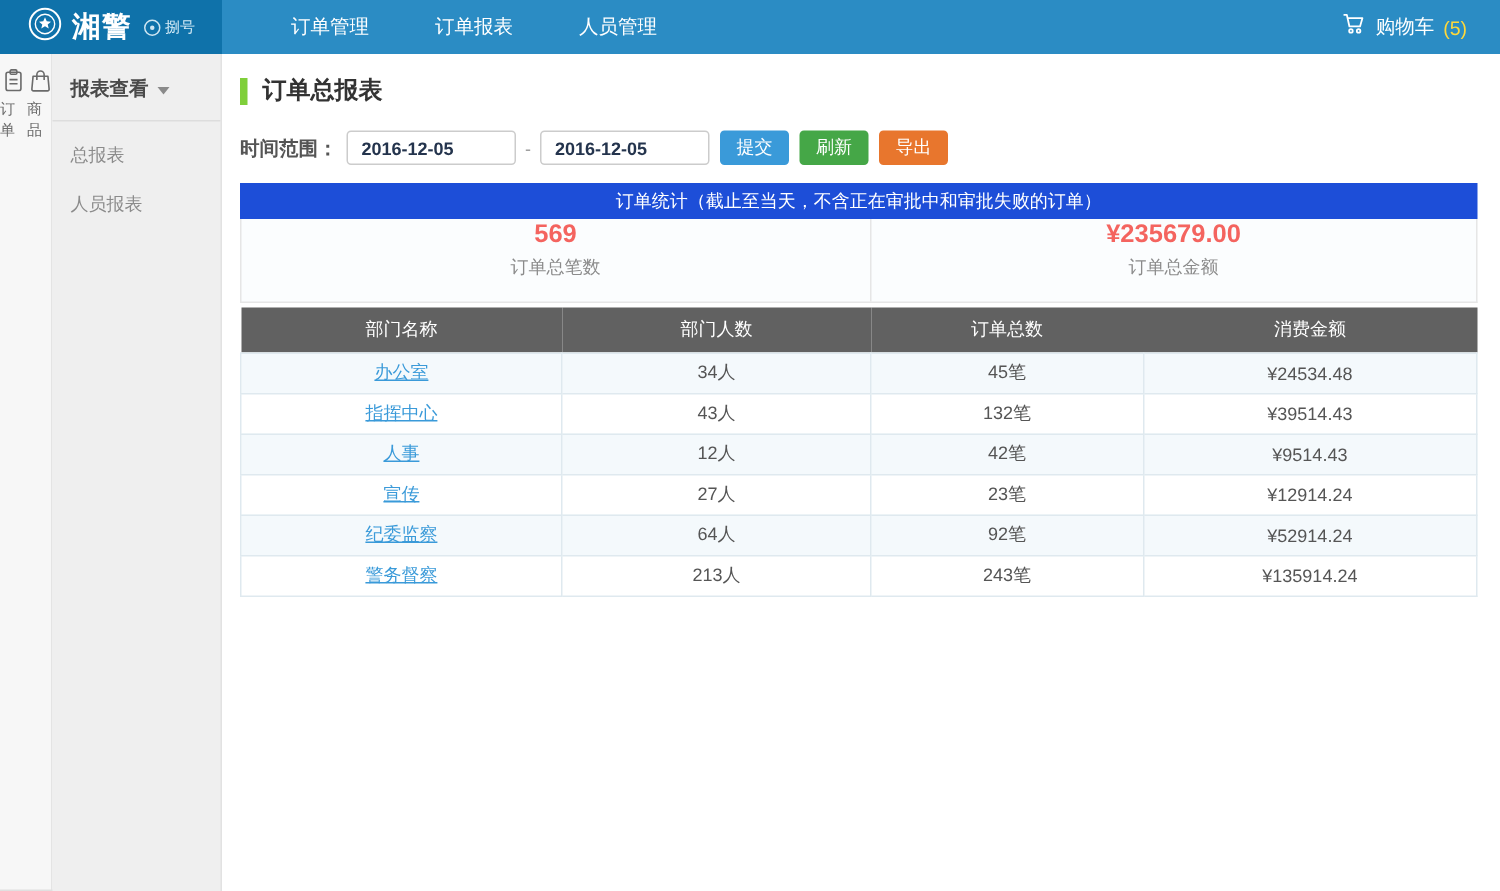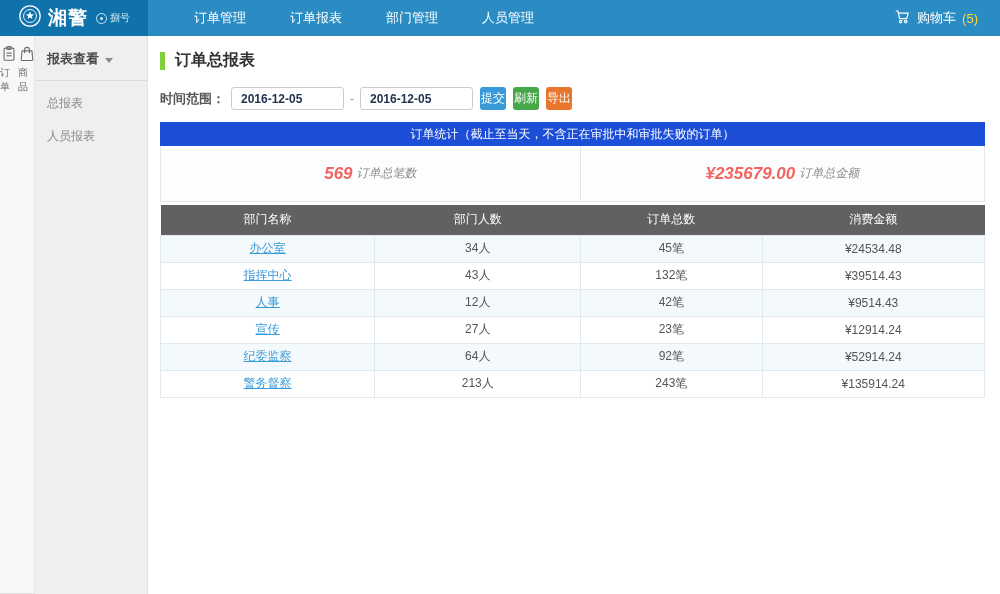--- a/index.html
+++ b/index.html
@@ -77,39 +77,39 @@
   .filter-row { display:flex; align-items:center; margin-bottom:12px; }
   .filter-label { font-size:13px; font-weight:bold; color:#555; margin-right:6px; }
   .date-input {
     width:113px; height:23px; border:1px solid #ccc; border-radius:3px;
     padding:0 9px; font-size:12px; font-weight:bold; color:#24344d;
     font-family:"Liberation Sans","DejaVu Sans",sans-serif; background:#fff;
   }
   .date-sep { color:#999; font-size:12px; margin:0 6px; }
   .btn {
     height:23px; border:none; border-radius:3px; color:#fff; font-size:12px;
-    padding:0 1px; margin-left:7px;
+    padding:0 11px; margin-left:7px;
     font-family:"Liberation Sans","DejaVu Sans",sans-serif;
   }
   .btn-submit { background:#3a9ad9; }
   .btn-refresh { background:#45a747; }
   .btn-export { background:#e8762d; }
 
   
   .summary-header {
     height:24px; background:#1d4ed8; color:#fff; font-size:12px;
     display:flex; align-items:center; justify-content:center;
   }
   .summary-body {
     display:flex; height:56px; background:#fbfdfe;
     border:1px solid #e6e6e6; border-top:none;
   }
   .summary-cell {
-    flex:0 0 51%; display:flex; align-items:center;
-    justify-content:center; gap:4px; border-right:1px solid #e6e6e6;font-style:italic;
+    flex:0 0 51%; display:flex; flex-direction:column; align-items:center;
+    justify-content:flex-start; gap:4px; border-right:1px solid #e6e6e6;
   }
   .summary-cell:last-child { flex:0 0 49%; border-right:none; }
   .stat-value { color:#f4645f; font-size:17px; font-weight:bold; }
   .stat-label { color:#8b8b8b; font-size:12px; }
 
   
   .dept-table { width:100%; border-collapse:collapse; table-layout:fixed; margin-top:3px; }
   .dept-table th {
     background:#616161; color:#fff; font-size:12px; font-weight:normal;
     height:30px; text-align:center;
@@ -138,21 +138,20 @@
     </span>
     <span class="brand-text" data-interactable="false">湘警</span>
     <span class="sub-brand" data-interactable="false">
       <span class="sub-brand-circle" data-interactable="false"></span>
       <span class="sub-brand-text" data-interactable="false">捌号</span>
     </span>
   </div>
   <nav class="top-nav" data-interactable="false">
     <a class="nav-item" href="#" data-interactable="true">订单管理</a>
     <a class="nav-item" href="#" data-interactable="true">订单报表</a>
-    <a class="nav-item" href="#" data-interactable="true">部门管理</a>
     <a class="nav-item" href="#" data-interactable="true">人员管理</a>
   </nav>
   <div class="header-right" data-interactable="true">
     <span data-interactable="false">
       <svg width="17" height="17" viewBox="0 0 20 20" fill="none" stroke="#ffffff" stroke-width="1.4" stroke-linejoin="round">
         <path d="M2 3.5 h2.6 l2 9 h8.3 l1.9 -6.5 H5.2"></path>
         <circle cx="7.8" cy="16" r="1.4"></circle>
         <circle cx="13.8" cy="16" r="1.4"></circle>
       </svg>
     </span>

